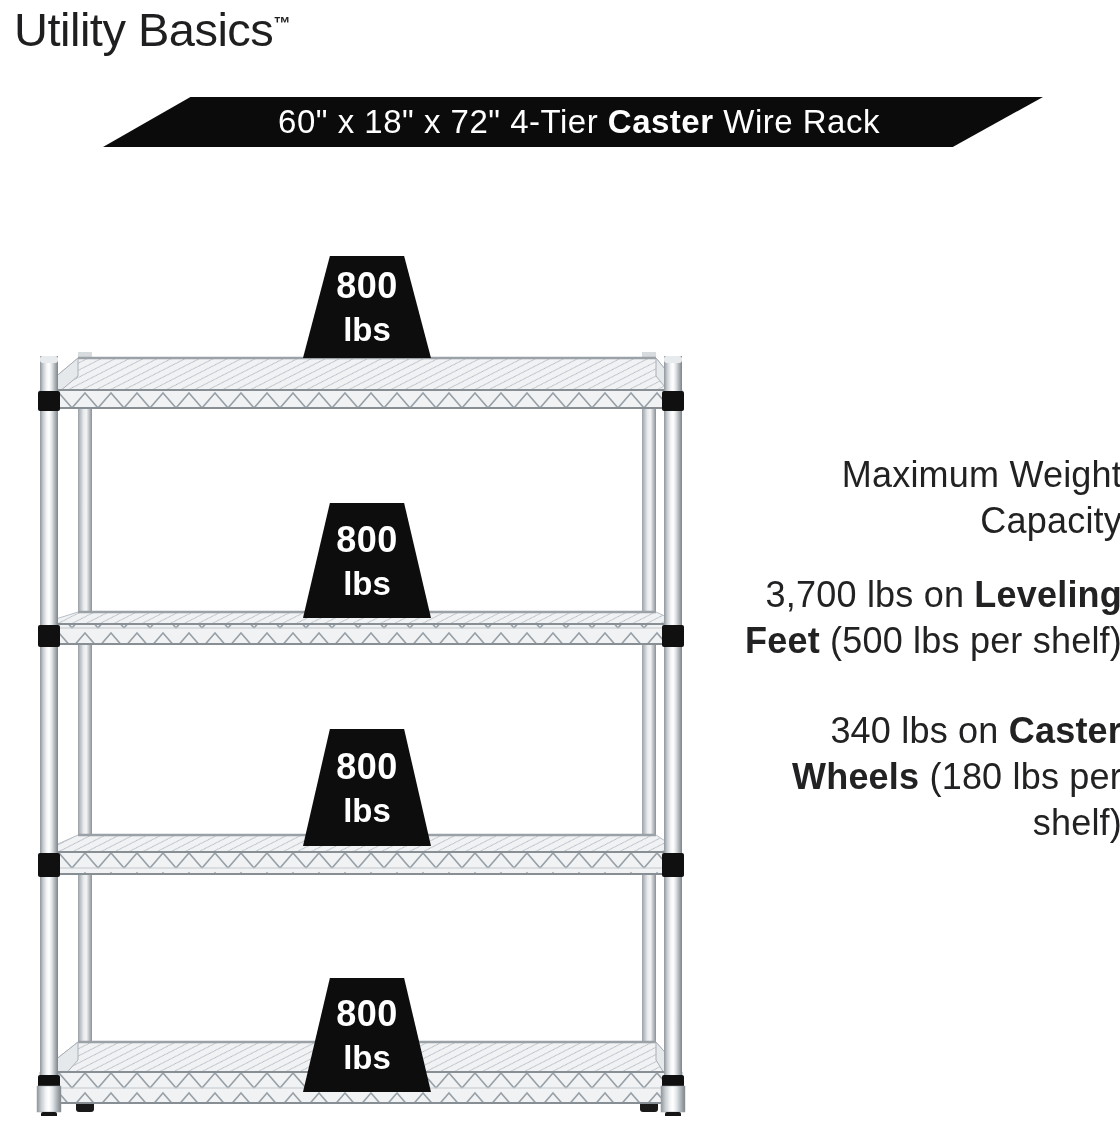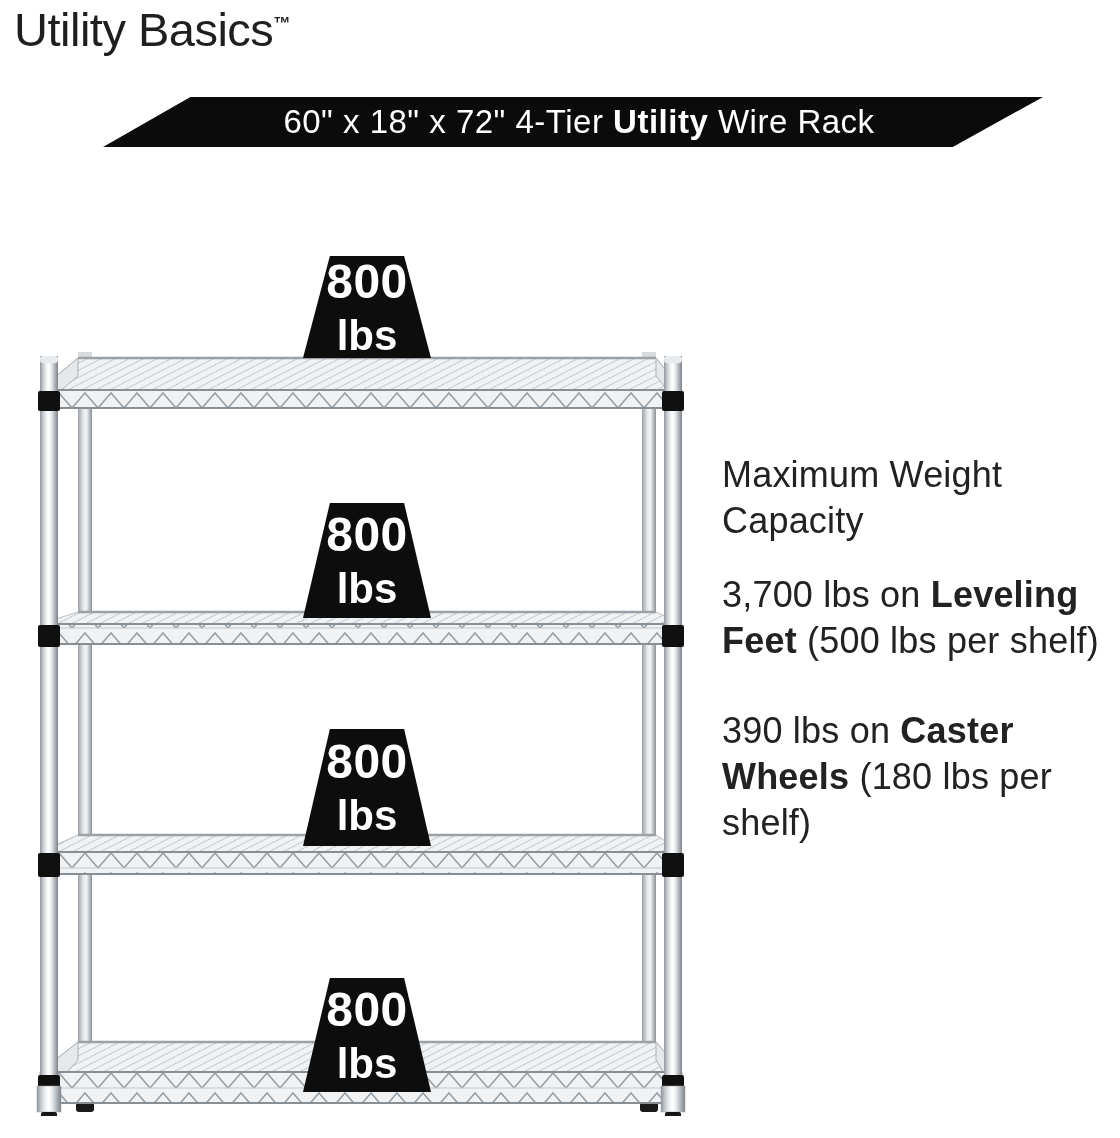--- a/index.html
+++ b/index.html
@@ -1,20 +1,21 @@
 <!DOCTYPE html>
 <html><head>
 <meta charset="utf-8">
 <style>
   html,body { margin:0; padding:0; background:#ffffff; }
   .canvas {
     position:relative; width:1120px; height:1116px;
     background:#ffffff; overflow:hidden;
     font-family:"Liberation Sans", sans-serif;
     color:#1d1d1f;
+    text-align:right;
   }
 
   
   .logo {
     position:absolute; left:14px; top:2px;
     font-size:47px; font-weight:500; letter-spacing:-0.5px; color:#1f1f21;
     white-space:nowrap;
   }
   .logo sup { font-size:17px; font-weight:700; vertical-align:super; letter-spacing:0; }
 
@@ -32,22 +33,22 @@
   .banner .txt b { font-weight:700; }
 
   
   .weight {
     position:absolute; left:303px; width:128px;
     background:#0d0d0d;
     clip-path:polygon(21% 0%, 79% 0%, 100% 100%, 0% 100%);
     display:flex; flex-direction:column; align-items:center; justify-content:center;
     gap:9px; color:#ffffff; font-weight:700; z-index:3;
   }
-  .weight .val { font-size:48px; line-height:1; letter-spacing:0.5px; }
-  .weight .unit { font-size:42px; line-height:1; }
+  .weight .val { font-size:36px; line-height:1; letter-spacing:0.5px; }
+  .weight .unit { font-size:33px; line-height:1; }
   .w1 { top:256px; height:102px; }
   .w2 { top:503px; height:115px; }
   .w3 { top:729px; height:117px; }
   .w4 { top:978px; height:114px; }
 
   
   .rack { position:absolute; left:20px; top:350px; width:680px; height:788px; z-index:1; }
 
   
   .info {
@@ -62,21 +63,21 @@
 <body>
 
 <div class="canvas">
 
   <div class="logo">
     <span>Utility Basics</span><sup>™</sup>
   </div>
 
   <div class="banner">
     <div class="txt">
-      <span>60" x 18" x 72" 4-Tier </span><b>Utility</b><span> Wire Rack</span>
+      <span>60" x 18" x 72" 4-Tier </span><b>Caster</b><span> Wire Rack</span>
     </div>
   </div>
 
   <svg class="rack" viewBox="0 0 680 788" aria-hidden="true">
     <defs>
       <linearGradient id="postGrad" x1="0" y1="0" x2="1" y2="0">
         <stop offset="0" stop-color="#8f969c"></stop>
         <stop offset="0.18" stop-color="#c9ced2"></stop>
         <stop offset="0.38" stop-color="#f4f6f7"></stop>
         <stop offset="0.5" stop-color="#ffffff"></stop>
@@ -196,17 +197,17 @@
     <span class="val">800</span>
     <span class="unit">lbs</span>
   </div>
 
   <div class="info">
     <p>Maximum Weight Capacity</p>
     <p class="para">
       <span>3,700 lbs on </span><b>Leveling Feet</b><span> (500 lbs per shelf)</span>
     </p>
     <p class="para">
-      <span>390 lbs on </span><b>Caster Wheels</b><span> (180 lbs per shelf)</span>
+      <span>340 lbs on </span><b>Caster Wheels</b><span> (180 lbs per shelf)</span>
     </p>
   </div>
 
 </div>
 
 </body></html>

